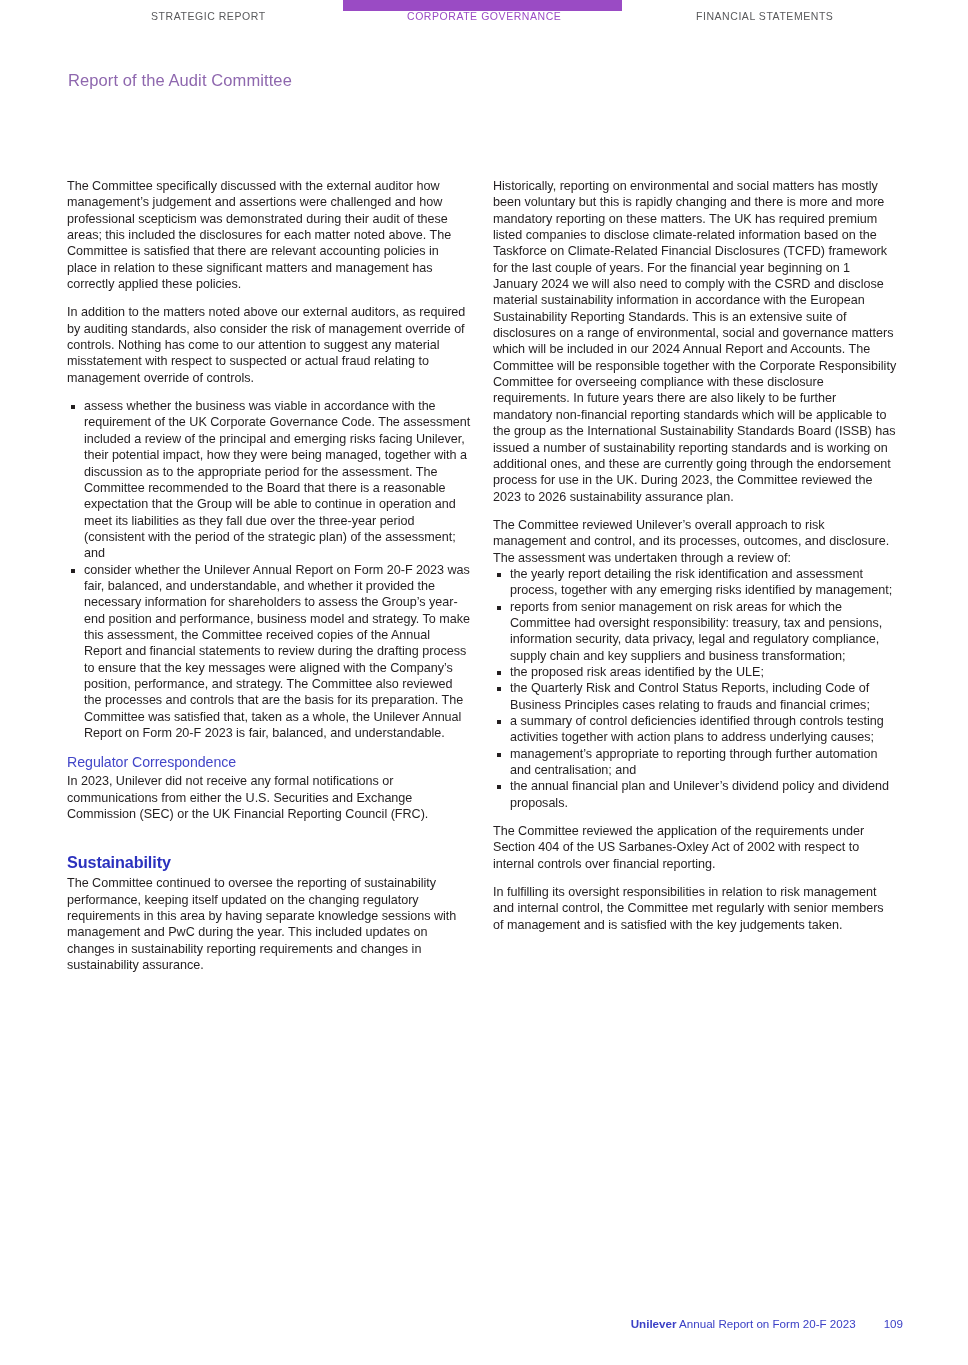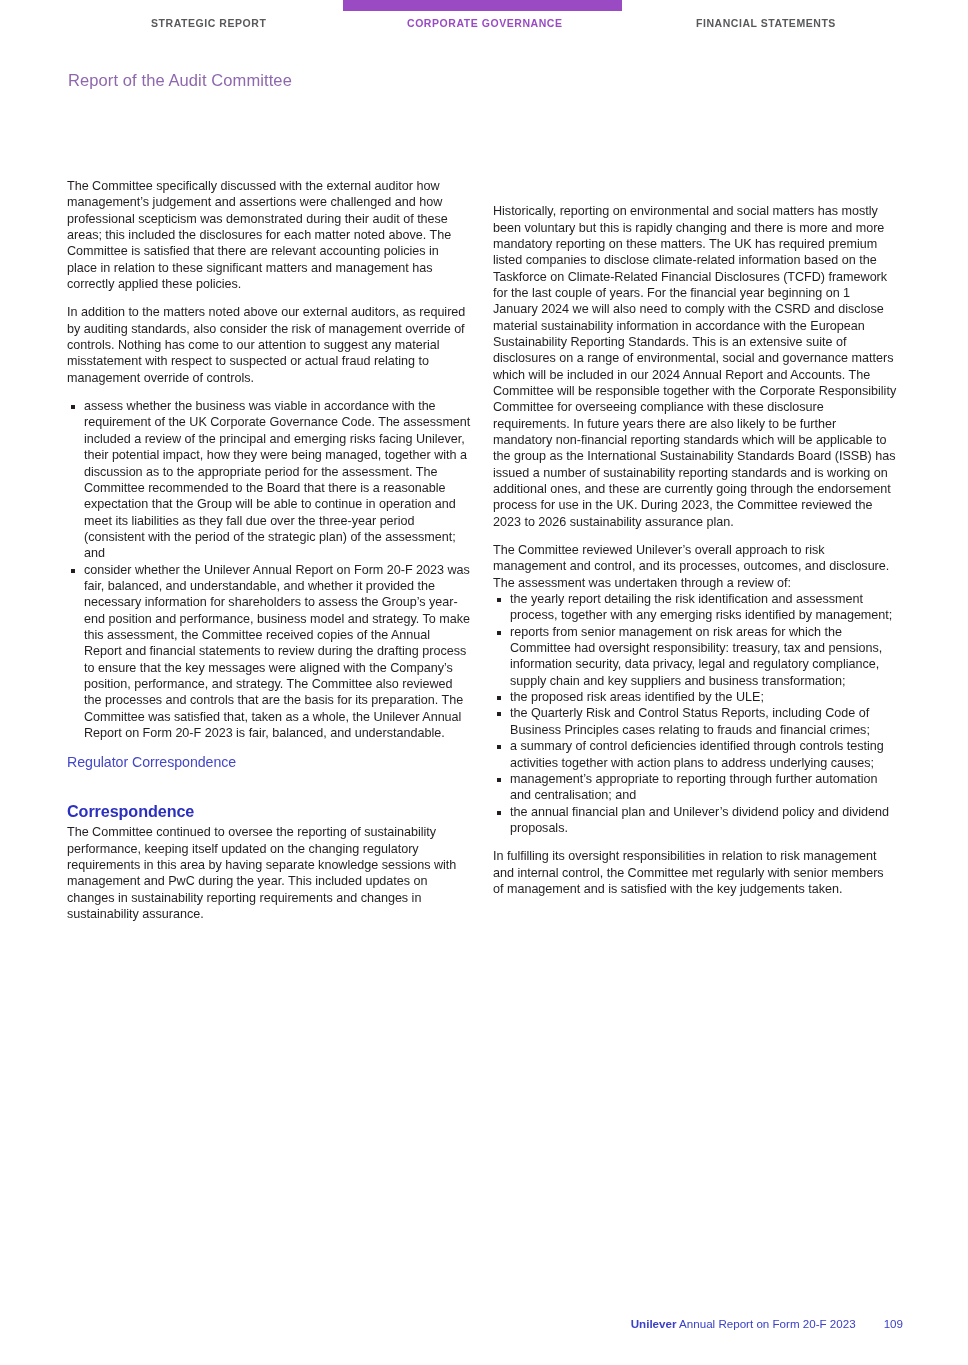--- a/index.html
+++ b/index.html
@@ -27,26 +27,25 @@
   .nav-bar-accent {
     position: absolute;
     top: 0;
     left: 343px;
     width: 279px;
     height: 11px;
     background: #9A4BC4;
   }
   .nav-item {
     position: absolute;
-    top: 17px;
+    top: 10px;
     font-size: 10.5px;
     letter-spacing: 0.55px;
     font-family: "Liberation Sans", sans-serif;
     white-space: nowrap;
-    font-weight: bold;
   }
   .nav-strategic  { left: 151px; color: #58595b; }
   .nav-corporate  { left: 407px; color: #9A4BC4; }
   .nav-financial  { left: 688px; color: #58595b; padding-left: 8px; }
 
   
   .page-title {
     position: absolute;
     top: 71px;
     left: 68px;
@@ -57,21 +56,20 @@
   }
 
   
   .columns {
     position: absolute;
     top: 178px;
     left: 67px;
     width: 836px;
     display: flex;
     gap: 22px;
-    align-items: center;
   }
   .col {
     width: 404px;
   }
 
   p.body {
     margin: 0 0 12px 0;
     font-size: 12.6px;
     line-height: 16.35px;
     color: #231f20;
@@ -163,22 +161,23 @@
 
     <p class="body">The Committee specifically discussed with the external auditor how management’s judgement and assertions were challenged and how professional scepticism was demonstrated during their audit of these areas; this included the disclosures for each matter noted above. The Committee is satisfied that there are relevant accounting policies in place in relation to these significant matters and management has correctly applied these policies.</p>
     <p class="body">In addition to the matters noted above our external auditors, as required by auditing standards, also consider the risk of management override of controls. Nothing has come to our attention to suggest any material misstatement with respect to suspected or actual fraud relating to management override of controls.</p>
 
     <ul class="bullets">
       <li>assess whether the business was viable in accordance with the requirement of the UK Corporate Governance Code. The assessment included a review of the principal and emerging risks facing Unilever, their potential impact, how they were being managed, together with a discussion as to the appropriate period for the assessment. The Committee recommended to the Board that there is a reasonable expectation that the Group will be able to continue in operation and meet its liabilities as they fall due over the three-year period (consistent with the period of the strategic plan) of the assessment; and</li>
       <li>consider whether the Unilever Annual Report on Form 20-F 2023 was fair, balanced, and understandable, and whether it provided the necessary information for shareholders to assess the Group’s year-end position and performance, business model and strategy. To make this assessment, the Committee received copies of the Annual Report and financial statements to review during the drafting process to ensure that the key messages were aligned with the Company’s position, performance, and strategy. The Committee also reviewed the processes and controls that are the basis for its preparation. The Committee was satisfied that, taken as a whole, the Unilever Annual Report on Form 20-F 2023 is fair, balanced, and understandable.</li>
     </ul>
 
     <h3 class="sub first">Regulator Correspondence</h3>
-
-    <h2 class="section">Correspondence</h2>
+    <p class="body">In 2023, Unilever did not receive any formal notifications or communications from either the U.S. Securities and Exchange Commission (SEC) or the UK Financial Reporting Council (FRC).</p>
+
+    <h2 class="section">Sustainability</h2>
     <p class="body">The Committee continued to oversee the reporting of sustainability performance, keeping itself updated on the changing regulatory requirements in this area by having separate knowledge sessions with management and PwC during the year. This included updates on changes in sustainability reporting requirements and changes in sustainability assurance.</p>
 
   </div>
 
   <div class="col">
 
     <p class="body">Historically, reporting on environmental and social matters has mostly been voluntary but this is rapidly changing and there is more and more mandatory reporting on these matters. The UK has required premium listed companies to disclose climate-related information based on the Taskforce on Climate-Related Financial Disclosures (TCFD) framework for the last couple of years. For the financial year beginning on 1 January 2024 we will also need to comply with the CSRD and disclose material sustainability information in accordance with the European Sustainability Reporting Standards. This is an extensive suite of disclosures on a range of environmental, social and governance matters which will be included in our 2024 Annual Report and Accounts. The Committee will be responsible together with the Corporate Responsibility Committee for overseeing compliance with these disclosure requirements. In future years there are also likely to be further mandatory non-financial reporting standards which will be applicable to the group as the International Sustainability Standards Board (ISSB) has issued a number of sustainability reporting standards and is working on additional ones, and these are currently going through the endorsement process for use in the UK. During 2023, the Committee reviewed the 2023 to 2026 sustainability assurance plan.</p>
 
 
     <p class="body tight">The Committee reviewed Unilever’s overall approach to risk management and control, and its processes, outcomes, and disclosure. The assessment was undertaken through a review of:</p>
@@ -186,20 +185,21 @@
     <ul class="bullets">
       <li>the yearly report detailing the risk identification and assessment process, together with any emerging risks identified by management;</li>
       <li>reports from senior management on risk areas for which the Committee had oversight responsibility: treasury, tax and pensions, information security, data privacy, legal and regulatory compliance, supply chain and key suppliers and business transformation;</li>
       <li>the proposed risk areas identified by the ULE;</li>
       <li>the Quarterly Risk and Control Status Reports, including Code of Business Principles cases relating to frauds and financial crimes;</li>
       <li>a summary of control deficiencies identified through controls testing activities together with action plans to address underlying causes;</li>
       <li>management’s appropriate to reporting through further automation and centralisation; and</li>
       <li>the annual financial plan and Unilever’s dividend policy and dividend proposals.</li>
     </ul>
 
+    <p class="body">The Committee reviewed the application of the requirements under Section 404 of the US Sarbanes-Oxley Act of 2002 with respect to internal controls over financial reporting.</p>
     <p class="body">In fulfilling its oversight responsibilities in relation to risk management and internal control, the Committee met regularly with senior members of management and is satisfied with the key judgements taken.</p>
 
   </div>
 </div>
 
 <div class="footer">
   <span class="brand">Unilever</span><span> Annual Report on Form 20-F 2023</span><span class="pageno">109</span>
 </div>
 
 </body></html>

